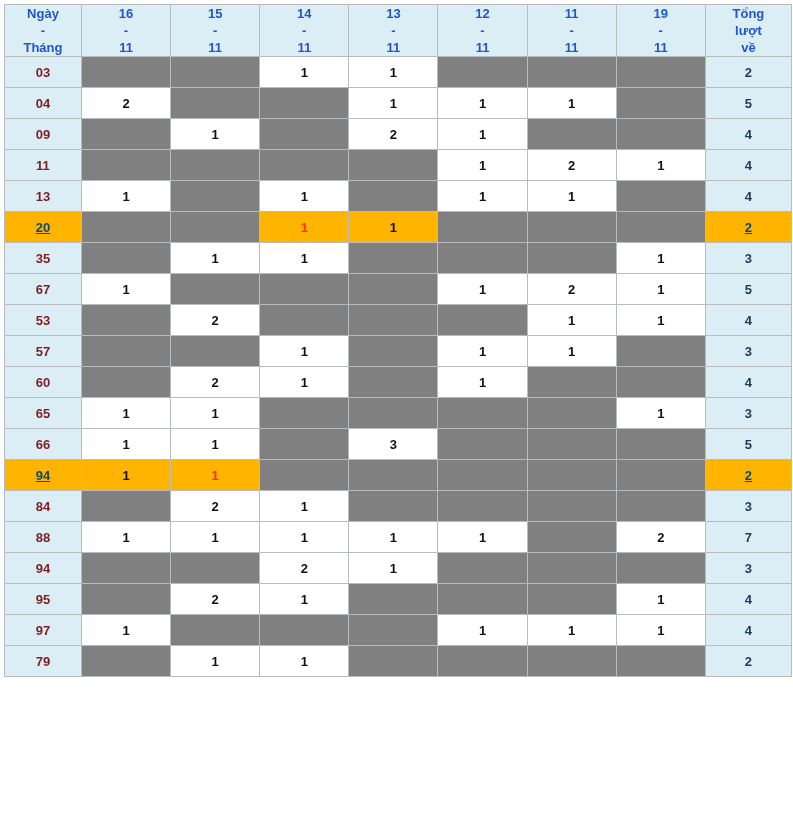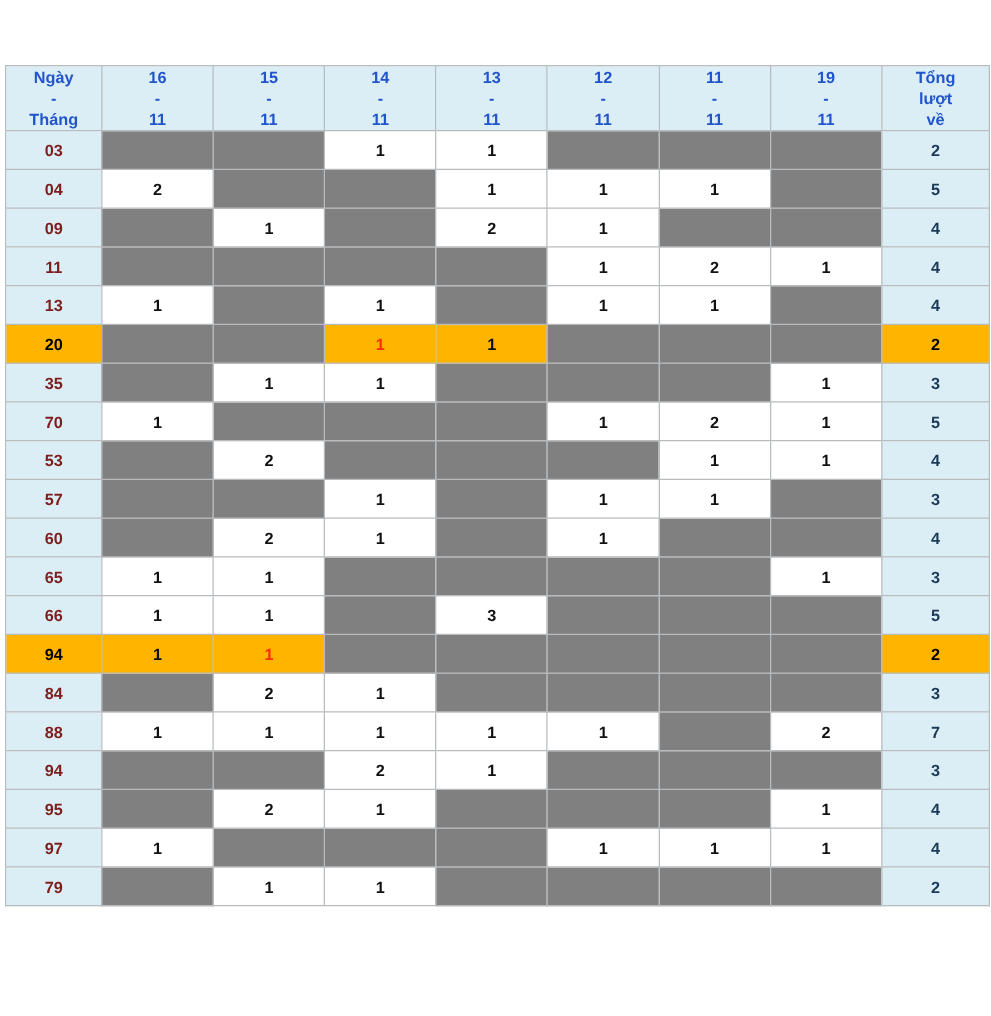--- a/index.html
+++ b/index.html
@@ -16,21 +16,20 @@
   .table-wrap {
     padding: 4px 4px 0 4px;
     box-sizing: border-box;
     width: 793px;
   }
   table.lottery-table {
     border-collapse: collapse;
     table-layout: fixed;
     width: 788px;
     font-size: 13px;
-    margin-top: 48px;
   }
   table.lottery-table td,
   table.lottery-table th {
     border: 1px solid #b9bcbe;
     height: 30px;
     text-align: center;
     vertical-align: middle;
     padding: 0;
     font-weight: bold;
   }
@@ -62,21 +61,22 @@
     background: #808080;
   }
   td.val {
     background: #ffffff;
     color: #111111;
   }
   
   tr.hl td.daycell,
   tr.hl td.total {
     background: #ffb400;
-    color: #000000;
+    color: #0c4a6e;
+    text-decoration: underline;
   }
   tr.hl td.empty {
     background: #808080;
   }
   tr.hl td.val {
     background: #ffb400;
   }
   td.val.red {
     color: #ff2d00;
   }
@@ -225,21 +225,21 @@
           <td class="empty"></td>
           <td class="val plain">1</td>
           <td class="val plain">1</td>
           <td class="empty"></td>
           <td class="empty"></td>
           <td class="empty"></td>
           <td class="val plain">1</td>
           <td class="total">3</td>
         </tr>
         <tr>
-          <td class="daycell">70</td>
+          <td class="daycell">67</td>
           <td class="val plain">1</td>
           <td class="empty"></td>
           <td class="empty"></td>
           <td class="empty"></td>
           <td class="val plain">1</td>
           <td class="val plain">2</td>
           <td class="val plain">1</td>
           <td class="total">5</td>
         </tr>
         <tr>

